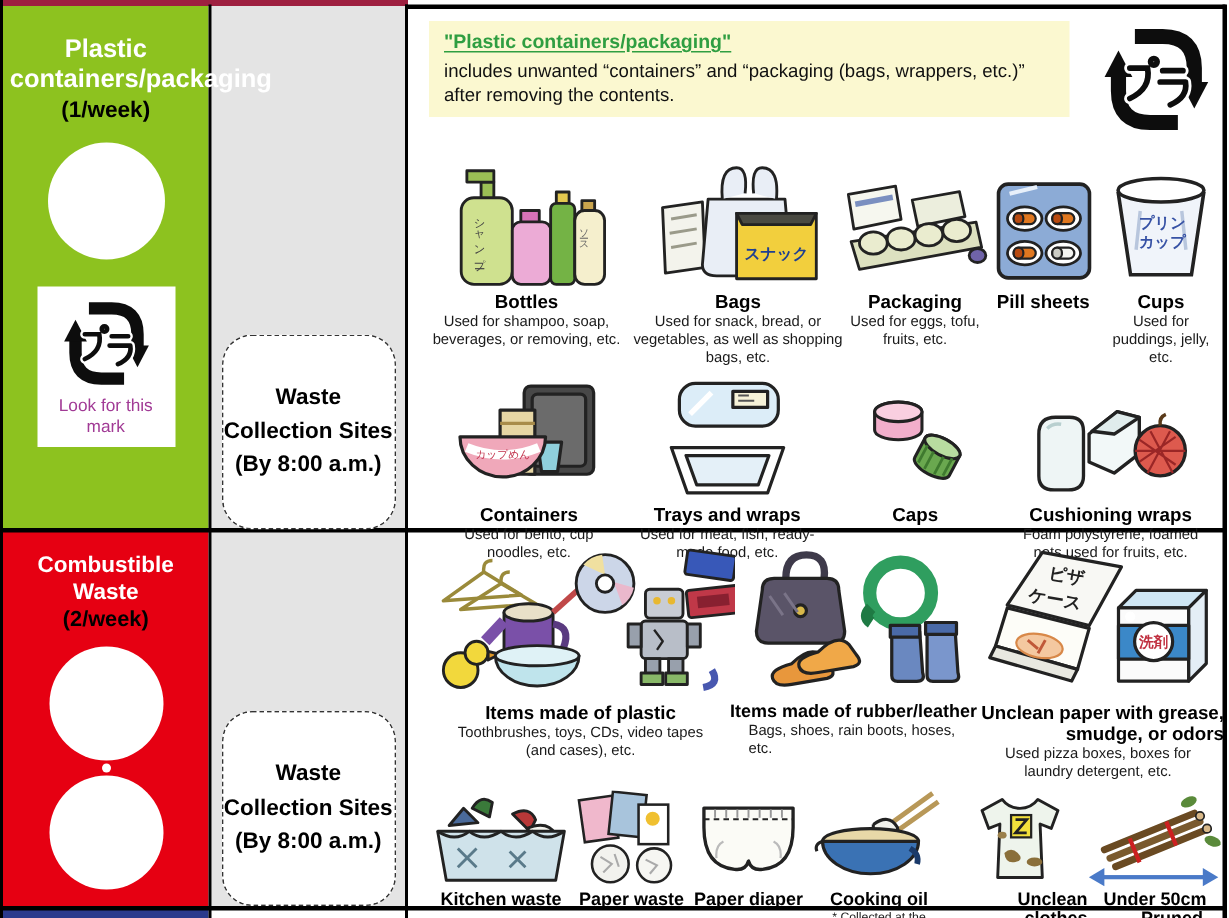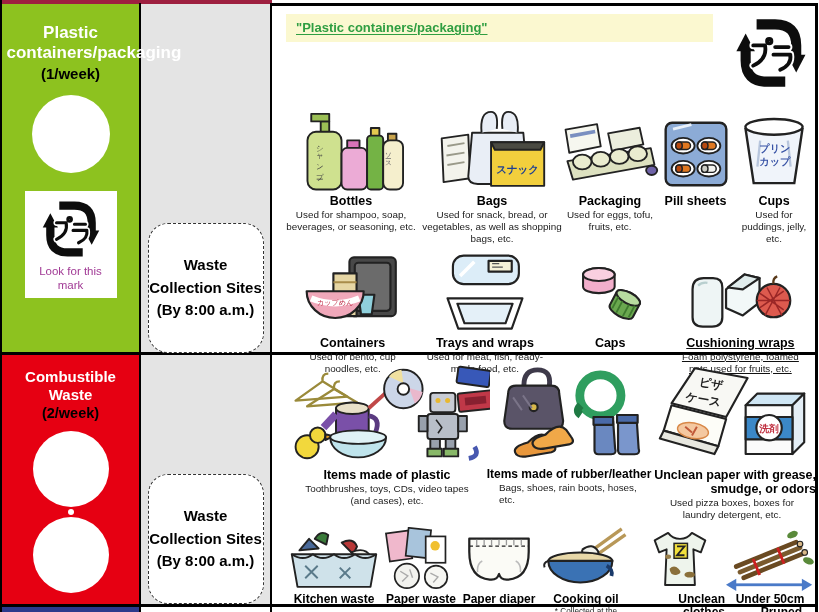--- a/index.html
+++ b/index.html
@@ -98,20 +98,21 @@
     <div class="dash-box">
       <span>Waste Collection Sites</span>
       <span>(By 8:00 a.m.)</span>
     </div>
   </div>
 
   <div class="right-sec" style="top:5px;height:347px;">
     <div class="hdr-row">
       <div class="hdr-box">
         <div class="hdr-title">"Plastic containers/packaging"</div>
+        <div class="hdr-body">includes unwanted “containers” and “packaging (bags, wrappers, etc.)” after removing the contents.</div>
       </div>
       <svg width="76" height="76" viewBox="0 0 90 90" style="margin-left:20px;margin-top:1px;">
         <path d="M62 79 H40 Q15 79 15 54 V41" fill="none" stroke="#0d0d0d" stroke-width="12"></path>
         <polygon points="4,43 26,43 15,22" fill="#0d0d0d"></polygon>
         <path d="M28 11 H50 Q75 11 75 36 V49" fill="none" stroke="#0d0d0d" stroke-width="12"></path>
         <polygon points="64,47 86,47 75,68" fill="#0d0d0d"></polygon>
         <g stroke="#fff" stroke-width="9" stroke-linecap="round" fill="none">
           <path d="M24 36 h14 q3 16 -14 24"></path>
             <path d="M50 38 h16 M48 47 h20 M68 47 q2 12 -12 18"></path>
         </g>
@@ -136,21 +137,21 @@
               <rect x="77" y="29" width="9" height="9" fill="#e3c84f"></rect>
               <rect x="73" y="37" width="17" height="57" rx="4" fill="#74b345"></rect>
               <rect x="95" y="35" width="9" height="8" fill="#c9a44d"></rect>
               <rect x="90" y="42" width="21" height="52" rx="7" fill="#f5efcd"></rect>
             </g>
             <text x="23" y="42" font-size="8" fill="#444" style="writing-mode:vertical-rl">シャンプー</text>
             <text x="96" y="50" font-size="7" fill="#666" style="writing-mode:vertical-rl">ソース</text>
           </svg>
         </div>
         <div class="cap">Bottles</div>
-        <div class="desc" style="width:142px;">Used for shampoo, soap, beverages, or seasoning, etc.</div>
+        <div class="desc" style="width:142px;">Used for shampoo, soap, beverages, or removing, etc.</div>
       </div>
       <div class="item" style="width:140px;">
         <div class="icon-box" style="height:94px;">
           <svg width="112" height="92" viewBox="0 0 118 96">
             <g stroke="#222" stroke-width="2" stroke-linejoin="round">
               <polygon points="6,40 34,36 36,82 8,86" fill="#f3f3ec"></polygon>
               <path d="M12 48 l18 -3 M11 58 l19 -3 M12 68 l18 -3" stroke="#9a9a8a" fill="none"></path>
               <path d="M38 34 L34 80 Q34 88 44 88 H88 Q98 88 96 80 L92 34 Z" fill="#e9eef6"></path>
               <path d="M48 34 Q46 12 58 12 Q66 12 64 30" fill="#e9eef6"></path>
               <path d="M70 30 Q68 12 76 12 Q88 12 86 34" fill="#e9eef6"></path>
@@ -266,21 +267,21 @@
               <g transform="rotate(28 58 54)">
                 <path d="M44 44 a14 6 0 0 1 28 0 v16 a14 6 0 0 1 -28 0 z" fill="#6aa84f"></path>
                 <ellipse cx="58" cy="44" rx="14" ry="6" fill="#b8dca0"></ellipse>
                 <path d="M48 48 v14 M54 50 v14 M62 50 v14 M68 48 v14" stroke="#3f7a2f" stroke-width="2" fill="none"></path>
               </g>
             </g>
           </svg>
         </div>
         <div class="cap">Caps</div>
       </div>
-      <div class="item" style="width:150px;text-decoration:underline;">
+      <div class="item" style="width:150px;">
         <div class="icon-box" style="height:84px;">
           <svg width="112" height="80" viewBox="0 0 118 86">
             <g stroke="#222" stroke-width="2.4" stroke-linejoin="round">
               <path d="M8 38 q0 -12 12 -12 h10 q10 0 10 10 v32 q0 10 -11 10 h-10 q-11 0 -11 -10 z" fill="#eef5f5"></path>
               <path d="M14 34 q4 -4 10 -3" stroke="#b8cfcf" fill="none"></path>
               <polygon points="44,38 64,22 80,26 80,52 62,66 44,58" fill="#f2f8f8"></polygon>
               <polygon points="64,22 80,26 62,38 46,36" fill="#e0ecec"></polygon>
               <circle cx="95" cy="50" r="18" fill="#dd5a4e"></circle>
               <path d="M80 42 l26 18 M80 58 l26 -18 M88 36 l16 30 M102 36 l-16 30 M77 50 h36" stroke="#9a2626" stroke-width="1.6" fill="none"></path>
               <path d="M95 32 q-1 -6 4 -8" stroke="#5a3a1a" stroke-width="2.5" fill="none"></path>

